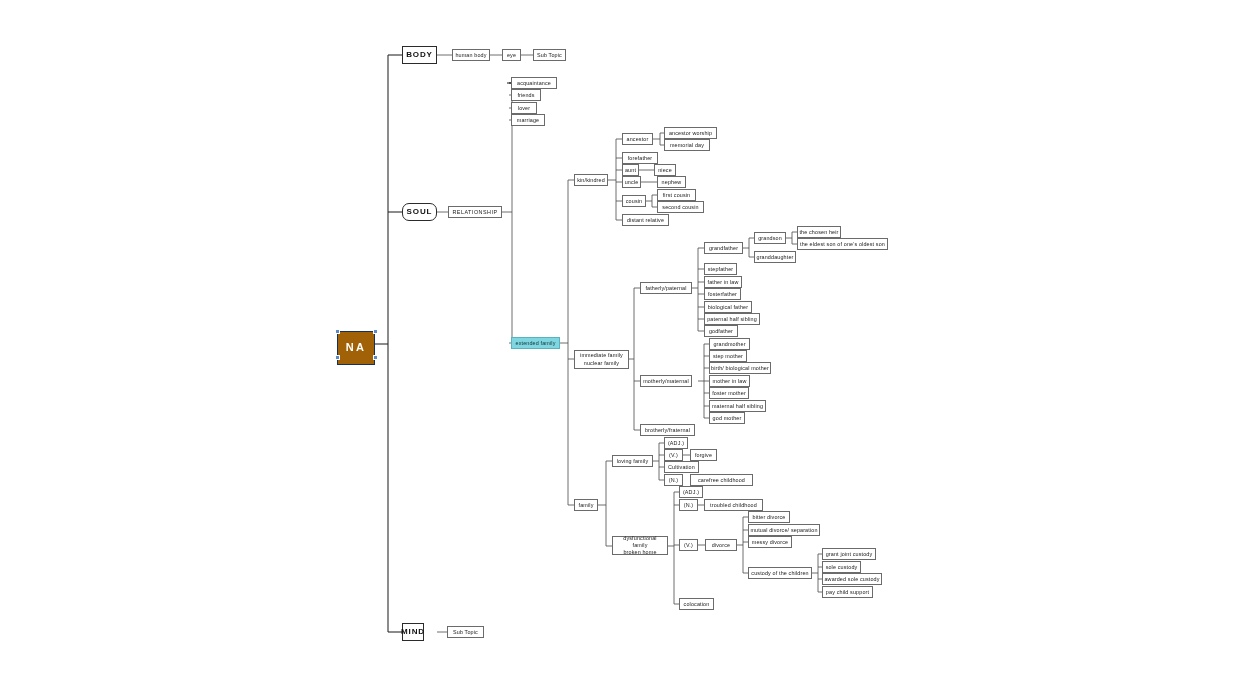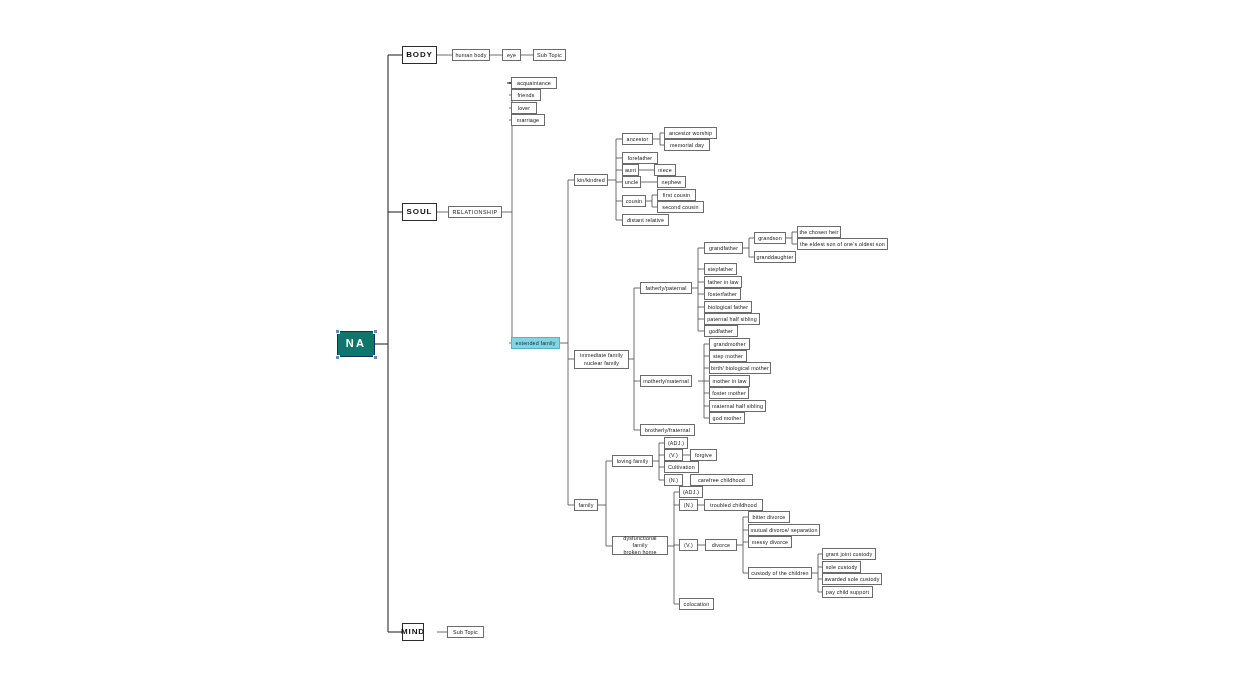--- a/index.html
+++ b/index.html
@@ -26,26 +26,26 @@
     justify-content:center;
     text-align:center;
     padding:1px 3px;
     white-space:pre;
     z-index:3;
   }
   .node.two-line{white-space:pre-line;line-height:1.35;}
   
   .root{
     border:1px solid #16305e;
-    background:#0f766e;
+    background:#a16207;
     color:#ffffff;
     font-size:11px;
     font-weight:700;
     letter-spacing:2.4px;
-    padding:8px;
+    padding:16px;
   }
   .root::before,.root::after{content:"";}
   
   .lvl1{
     border:1.4px solid #2b2b2b;
     font-size:8px;
     font-weight:700;
     letter-spacing:.9px;
     color:#111;
   }
@@ -225,21 +225,21 @@
   <div class="handle" style="left:335px;top:329px;"></div>
   <div class="handle" style="left:373px;top:329px;"></div>
   <div class="handle" style="left:335px;top:355px;"></div>
   <div class="handle" style="left:373px;top:355px;"></div>
 
   <div class="node lvl1" style="left:402px;top:46px;width:35px;height:18px;">BODY</div>
   <div class="node" style="left:452px;top:49px;width:38px;height:12px;">human body</div>
   <div class="node" style="left:502px;top:49px;width:19px;height:12px;">eye</div>
   <div class="node" style="left:533px;top:49px;width:33px;height:12px;">Sub Topic</div>
 
-  <div class="node lvl1" style="left:402px;top:203px;width:35px;height:18px;">SOUL</div>
+  <div class="node lvl1" style="left:402px;top:203px;width:35px;height:18px;border-radius:7px;">SOUL</div>
   <div class="node relation" style="left:448px;top:206px;width:54px;height:12px;">RELATIONSHIP</div>
 
   <div class="node" style="left:511px;top:77px;width:46px;height:12px;">acquaintance</div>
   <div class="node" style="left:511px;top:89px;width:30px;height:12px;">friends</div>
   <div class="node" style="left:511px;top:102px;width:26px;height:12px;">lover</div>
   <div class="node" style="left:511px;top:114px;width:34px;height:12px;">marriage</div>
 
   <div class="node hl" style="left:511px;top:337px;width:49px;height:12px;">extended family</div>
 
   <div class="node" style="left:574px;top:174px;width:34px;height:12px;">kin/kindred</div>

